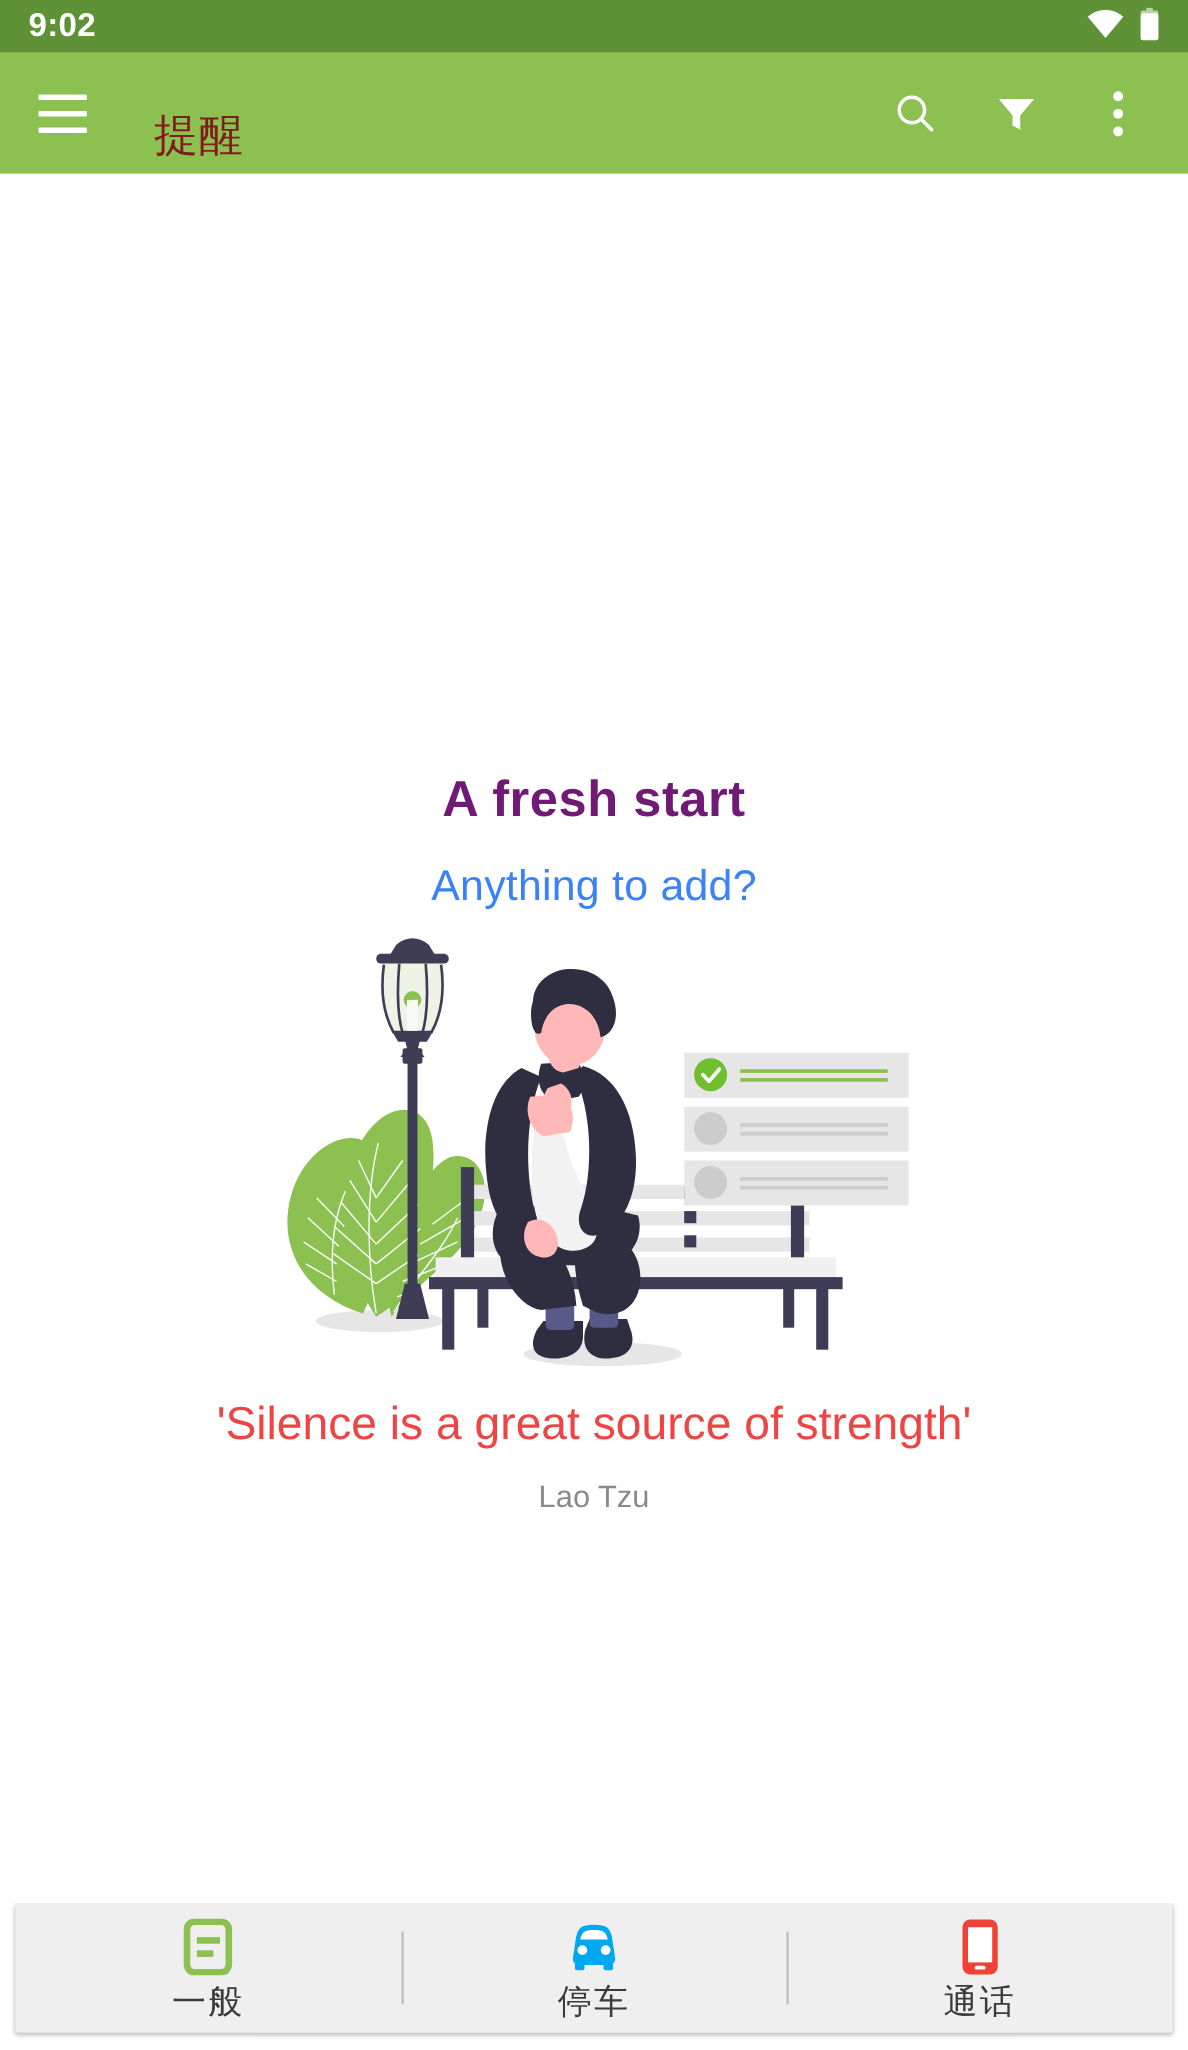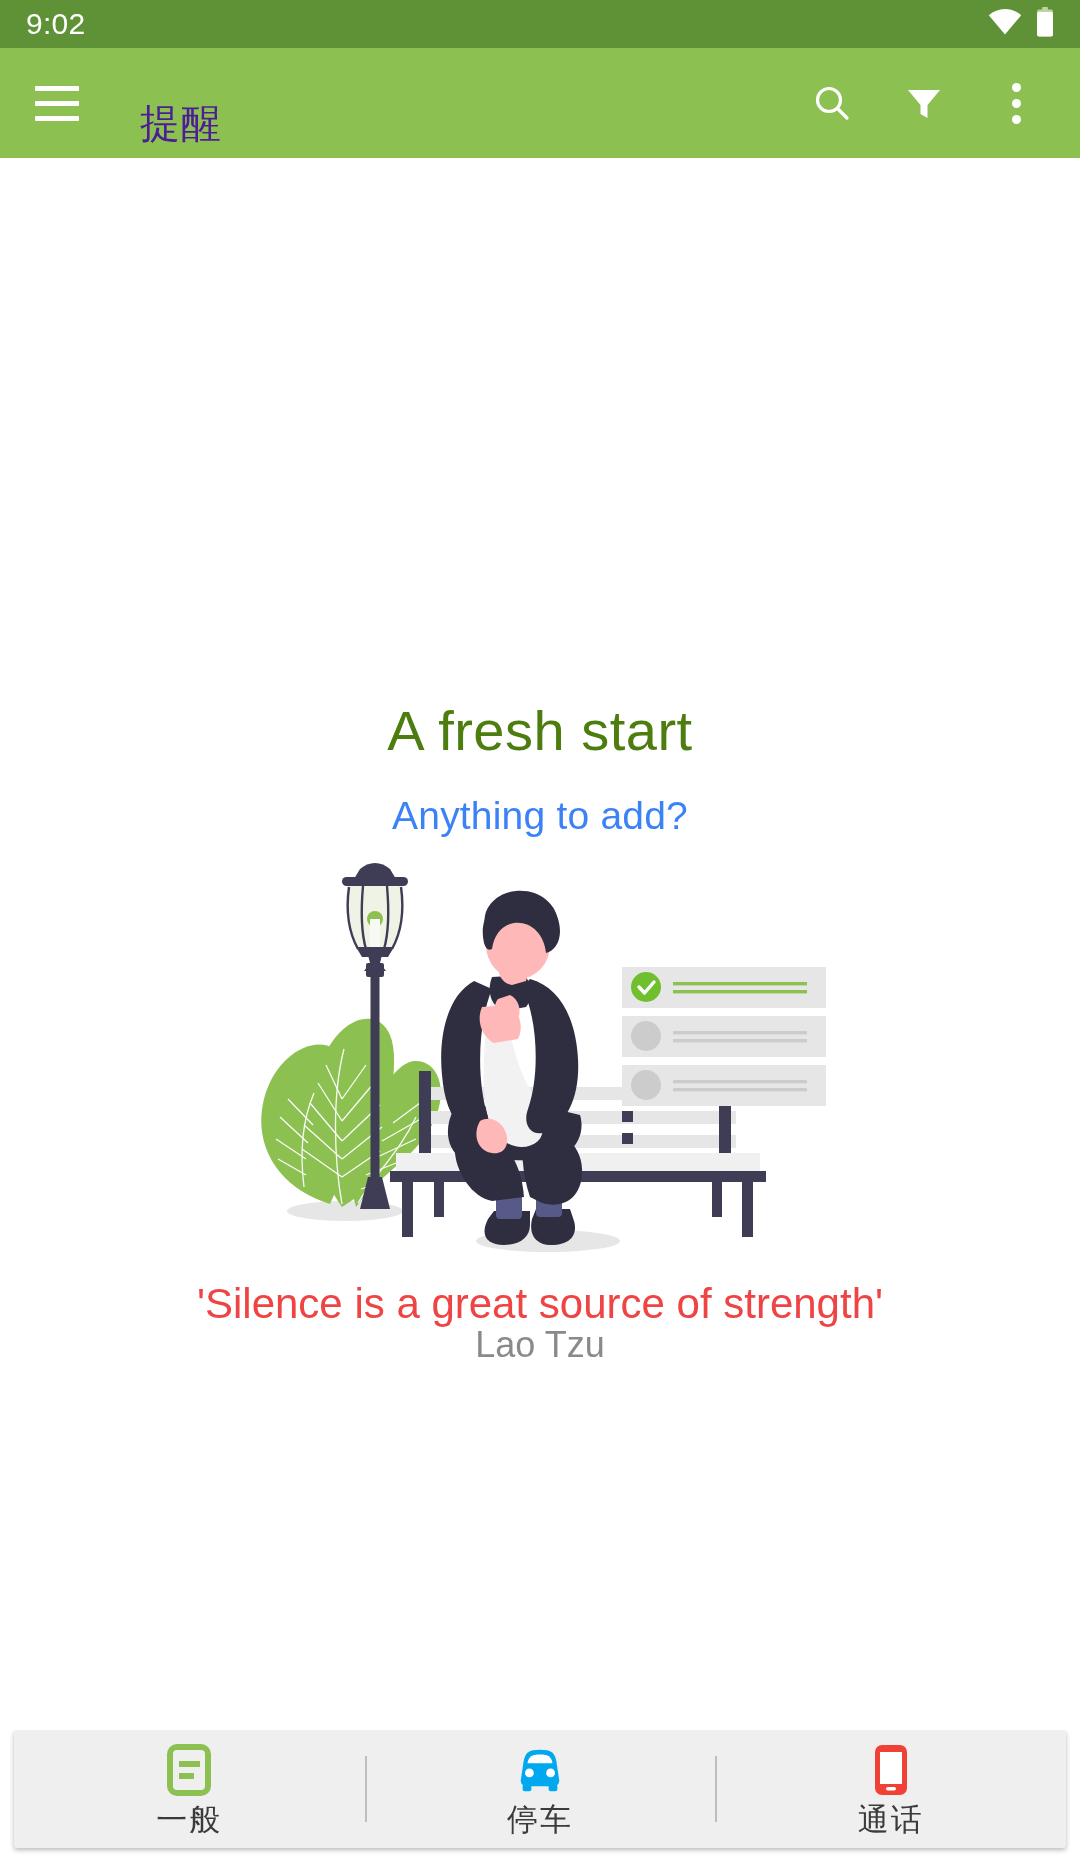--- a/index.html
+++ b/index.html
@@ -27,21 +27,21 @@
     height: 48px;
     background: #5f9136;
     display: flex;
     align-items: center;
     padding: 0 26px;
     flex: none;
   }
   .status-time {
     color: #ffffff;
     font-size: 30px;
-    font-weight: normal;
+    font-weight: bold;
     letter-spacing: 0.3px;
     line-height: 1;
   }
   .status-spacer { flex: 1 1 auto; }
   .status-icons {
     display: flex;
     align-items: center;
     gap: 14px;
   }
 
@@ -65,21 +65,21 @@
     cursor: pointer;
   }
   .menu-btn span {
     display: block;
     width: 44px;
     height: 5px;
     background: #ffffff;
     border-radius: 1px;
   }
   .app-title {
-    color: #4c1d95;
+    color: #7f1d1d;
     font-size: 40px;
     margin-left: 52px;
     letter-spacing: 1px;
     line-height: 1;
     margin-top: 40px;
   }
   .app-bar-spacer { flex: 1 1 auto; }
   .app-actions {
     display: flex;
     align-items: center;
@@ -117,23 +117,23 @@
     flex: 1 1 auto;
     position: relative;
     display: flex;
     flex-direction: column;
     align-items: center;
     background: #ffffff;
   }
 
   .headline {
     margin-top: 545px;
-    font-size: 56px;
-    font-weight: normal;
-    color: #4d7c0f;
+    font-size: 46px;
+    font-weight: bold;
+    color: #701a75;
     letter-spacing: 0.5px;
     line-height: 1;
   }
   .subhead {
     margin-top: 37px;
     font-size: 39px;
     color: #3b82f6;
     letter-spacing: 0.2px;
     line-height: 1;
   }
@@ -147,21 +147,22 @@
 
   .quote {
     margin-top: 22px;
     width: 700px;
     text-align: center;
     font-size: 42px;
     color: #ef4444;
     line-height: 1.1;
   }
   .quote-author {
-    font-size: 36px;
+    margin-top: 30px;
+    font-size: 28px;
     color: #8a8a8a;
     line-height: 1;
   }
 
   
   .bottom-bar-wrap {
     flex: none;
     padding: 0 14px 16px 14px;
   }
   .bottom-bar {

